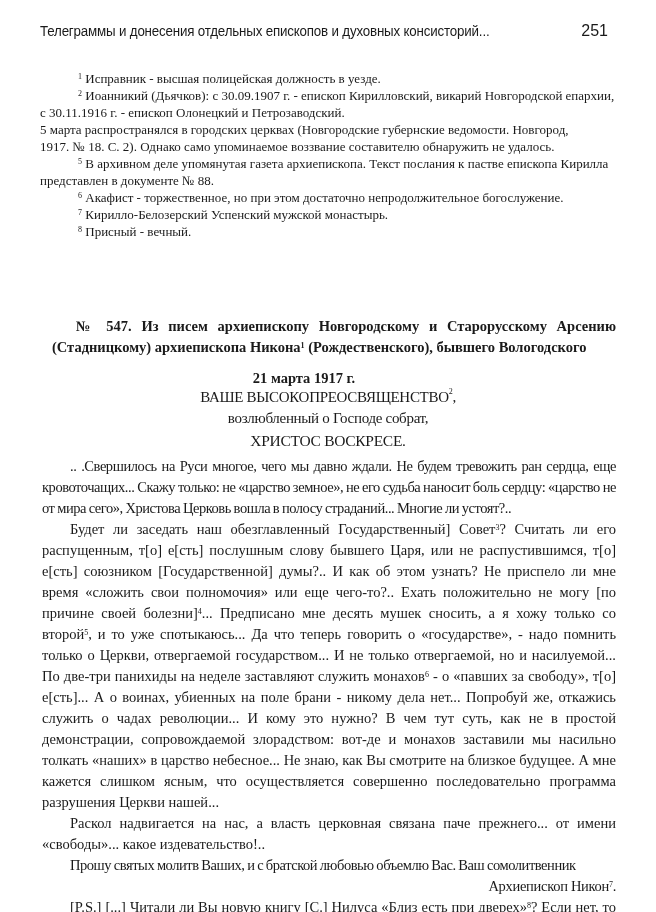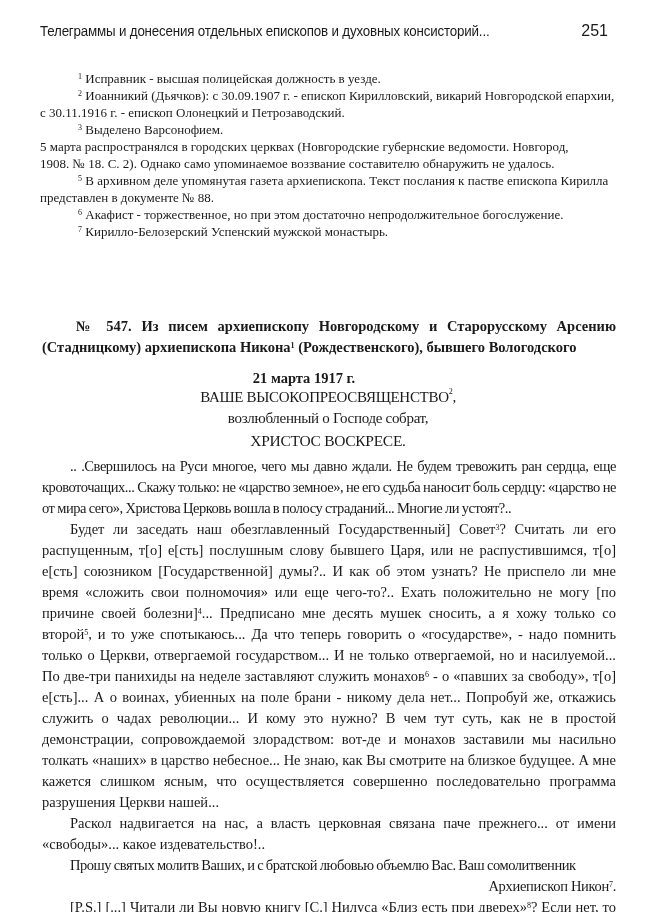--- a/index.html
+++ b/index.html
@@ -7,21 +7,21 @@
   .page { position: absolute; left: 0; top: 0; width: 588px; height: 912px; }
   .running-head { position: absolute; left: 40px; top: 22px; width: 576px; height: 22px; }
   .rh-title { position: absolute; left: 0; top: 0; font-family: "Liberation Sans", sans-serif; font-size: 15.5px; transform: scaleX(0.86); transform-origin: left top; white-space: nowrap; letter-spacing: -0.2px; }
   .rh-page { position: absolute; right: 8px; top: 0; font-family: Liberation Sans, sans-serif; font-size: 16px; }
   .fn { position: absolute; left: 40px; width: 574px; font-family: "Liberation Serif", serif; font-size: 13px; line-height: 17px; }
   .fn p { margin: 0; text-indent: 38px; white-space: nowrap; }
   .fn p.cont { text-indent: 0; }
   sup { font-size: 8px; vertical-align: top; position: relative; top: -2px; }
   .doc-title { position: absolute; left: 42px; top: 316px; width: 574px; font-family: "Liberation Serif", serif; font-weight: bold; font-size: 14.5px; line-height: 21px; }
   .doc-title .l1 { display: block; text-indent: 34px; text-align: justify; text-align-last: justify; }
-  .doc-title .l2 { display: block; white-space: nowrap; }
+  .doc-title .l2 { display: block; white-space: nowrap; margin-left: 10px; }
   .center { position: absolute; left: 40px; width: 576px; text-align: center; font-family: "Liberation Serif", serif; }
   .date { top: 370px; font-weight: bold; font-size: 14.5px; left: 16px; }
   .salut { font-size: 15px; letter-spacing: -0.3px; }
   .body { position: absolute; left: 42px; top: 456px; width: 574px; font-family: "Liberation Serif", serif; font-size: 14.5px; line-height: 21px; }
   .body p { margin: 0; text-indent: 28px; text-align: justify; }
   .body p.cond { letter-spacing: -0.45px; word-spacing: -0.5px; }
   .body p.sig { text-align: right; text-indent: 0; letter-spacing: -0.3px; }
 </style>
 </head>
 <body>
@@ -30,27 +30,27 @@
 
   <div class="running-head">
     <span class="rh-title">Телеграммы и донесения отдельных епископов и духовных консисторий...</span>
     <span class="rh-page">251</span>
   </div>
 
   <div class="fn" style="top:70px;">
     <p><sup>1</sup> <span>Исправник - высшая полицейская должность в уезде.</span></p>
     <p><sup>2</sup> <span>Иоанникий (Дьячков): с 30.09.1907 г. - епископ Кирилловский, викарий Новгородской епархии,</span></p>
     <p class="cont">с 30.11.1916 г. - епископ Олонецкий и Петрозаводский.</p>
-    <p><sup>3</sup> <span>Выделено Варсонофием.</span></p>
     <p class="cont">5 марта распространялся в городских церквах (Новгородские губернские ведомости. Новгород,</p>
-    <p class="cont">1908. № 18. С. 2). Однако само упоминаемое воззвание составителю обнаружить не удалось.</p>
+    <p class="cont">1917. № 18. С. 2). Однако само упоминаемое воззвание составителю обнаружить не удалось.</p>
     <p><sup>5</sup> <span>В архивном деле упомянутая газета архиепископа. Текст послания к пастве епископа Кирилла</span></p>
     <p class="cont">представлен в документе № 88.</p>
     <p><sup>6</sup> <span>Акафист - торжественное, но при этом достаточно непродолжительное богослужение.</span></p>
     <p><sup>7</sup> <span>Кирилло-Белозерский Успенский мужской монастырь.</span></p>
+    <p><sup>8</sup> <span>Присный - вечный.</span></p>
   </div>
 
   <div class="doc-title">
     <span class="l1">№ 547. Из писем архиепископу Новгородскому и Старорусскому Арсению</span>
     <span class="l2"><span>(Стадницкому) архиепископа Никона</span><sup>1</sup><span> (Рождественского), бывшего Вологодского</span></span>
   </div>
 
   <div class="center date">21 марта 1917 г.</div>
   <div class="center salut" style="top:389px;"><span>ВАШЕ ВЫСОКОПРЕОСВЯЩЕНСТВО</span><sup>2</sup><span>,</span></div>
   <div class="center salut" style="top:410px;">возлюбленный о Господе собрат,</div>

